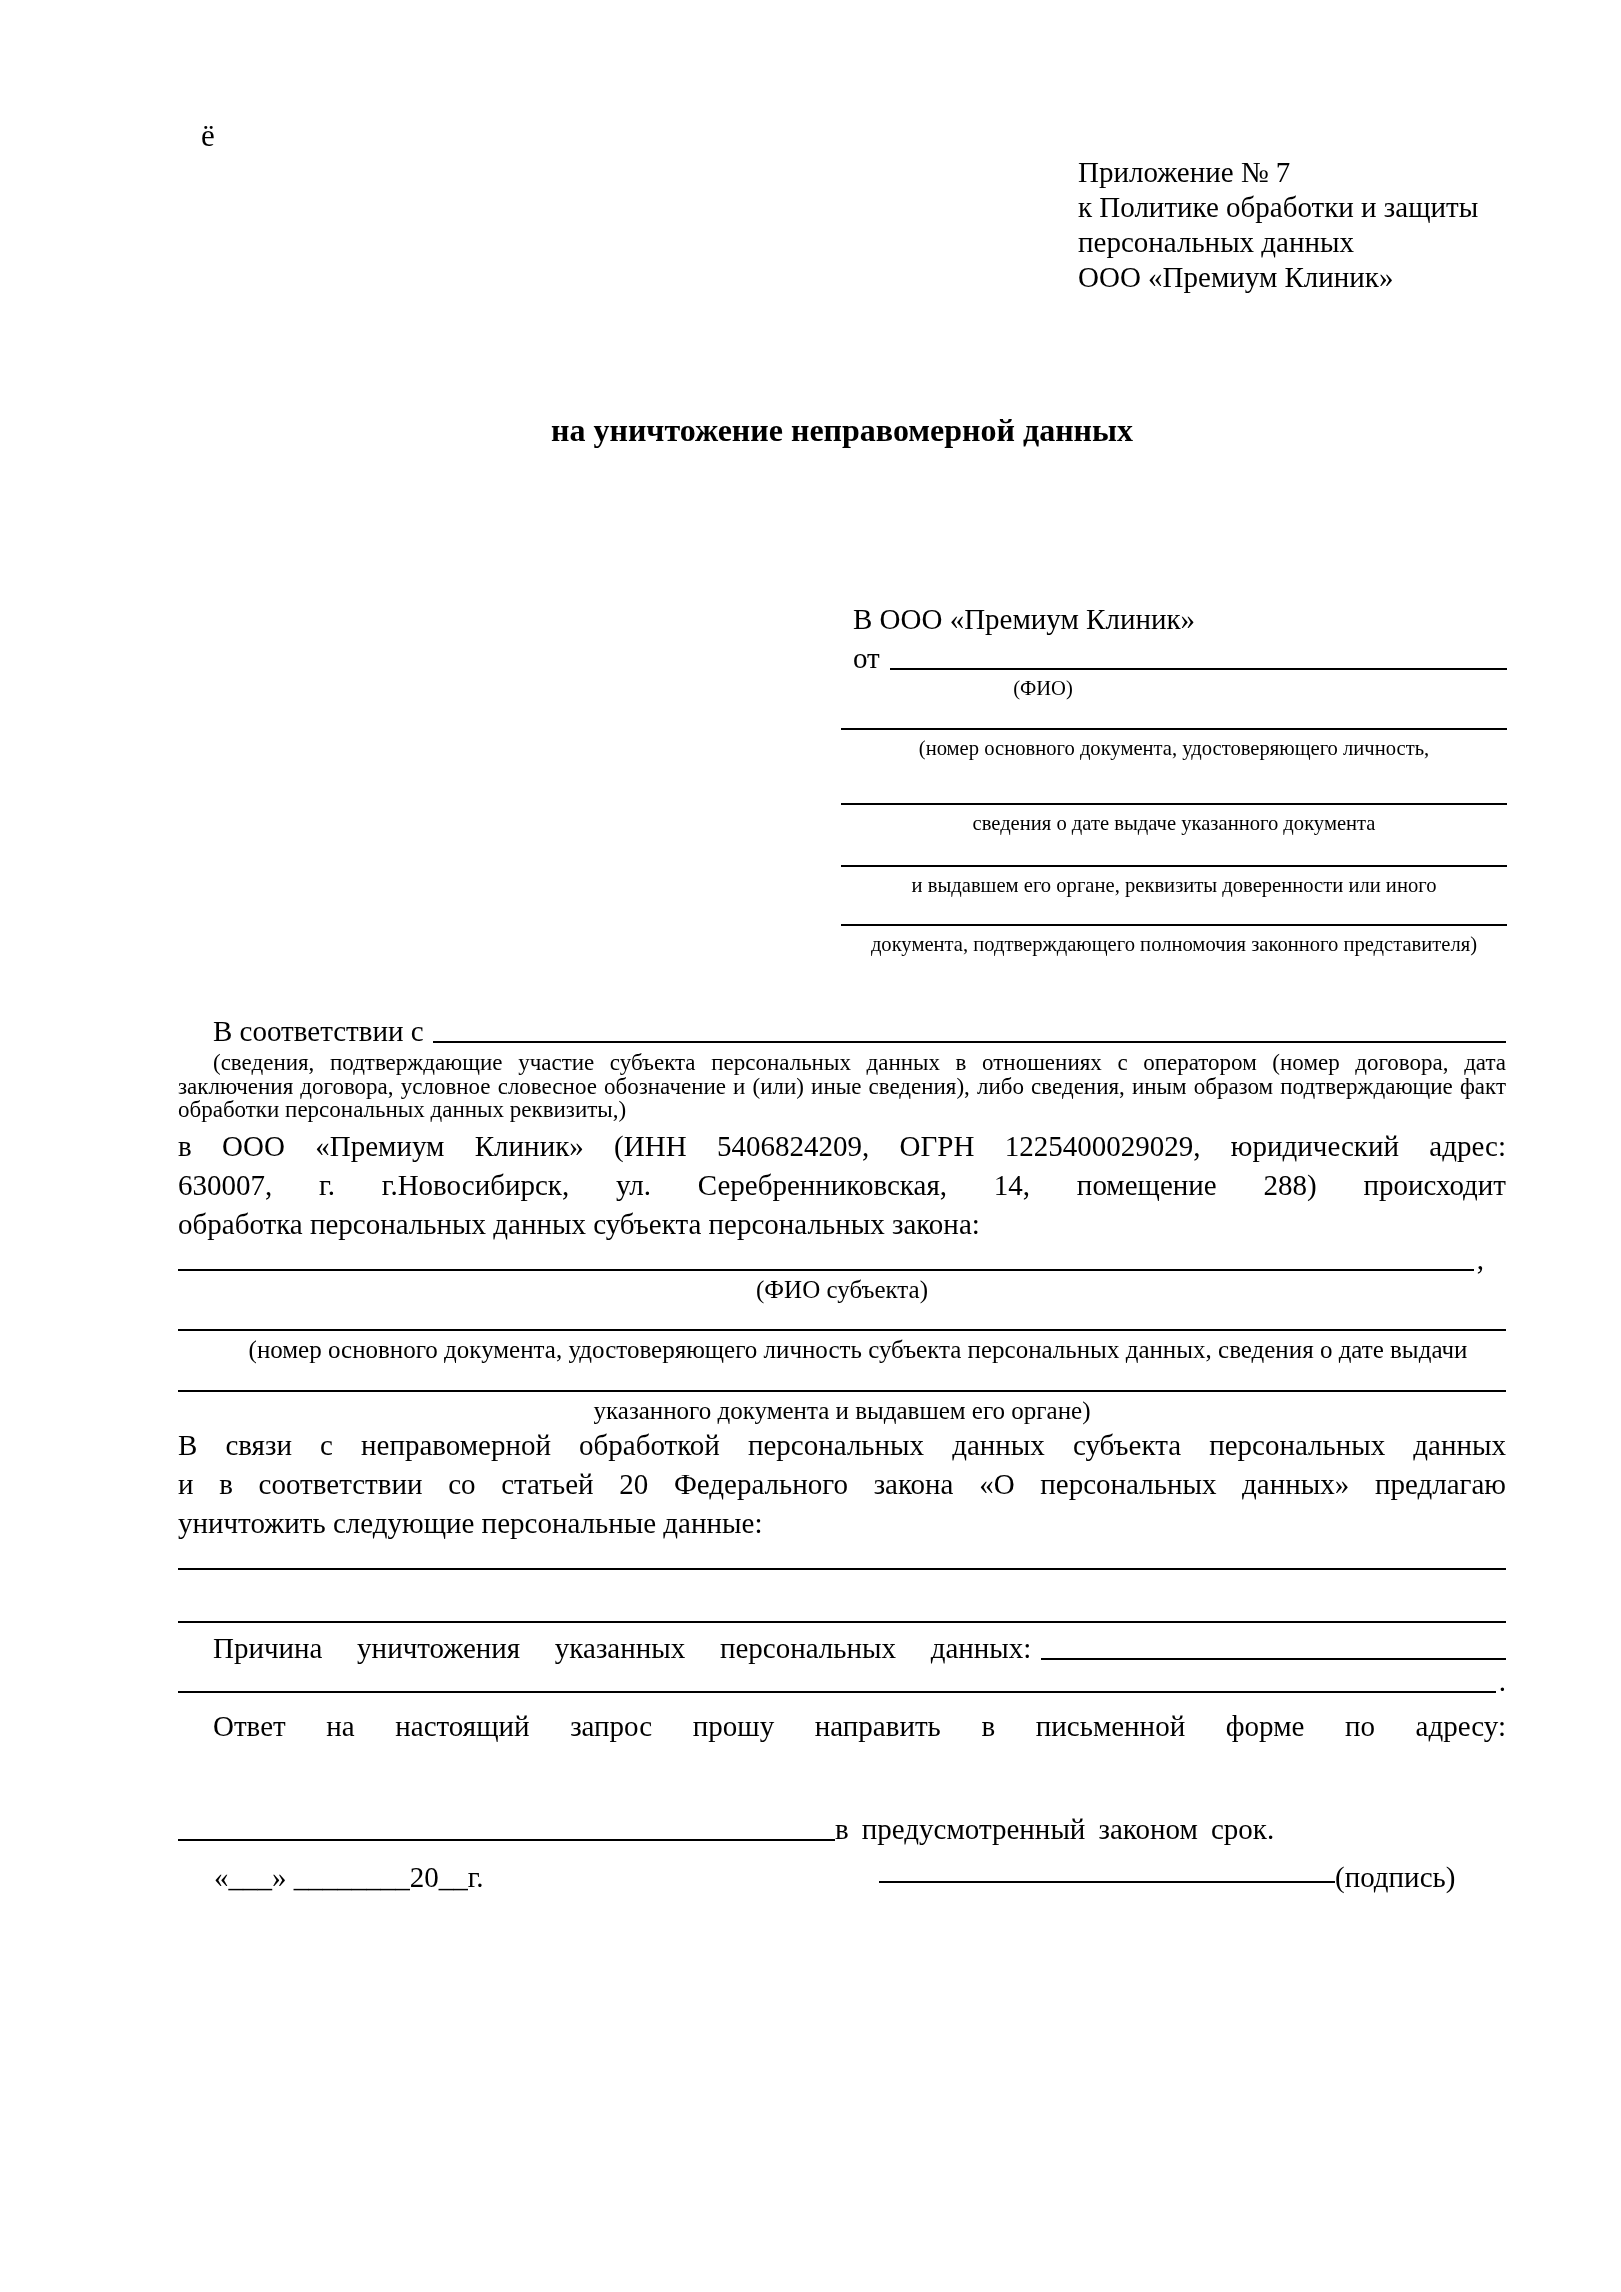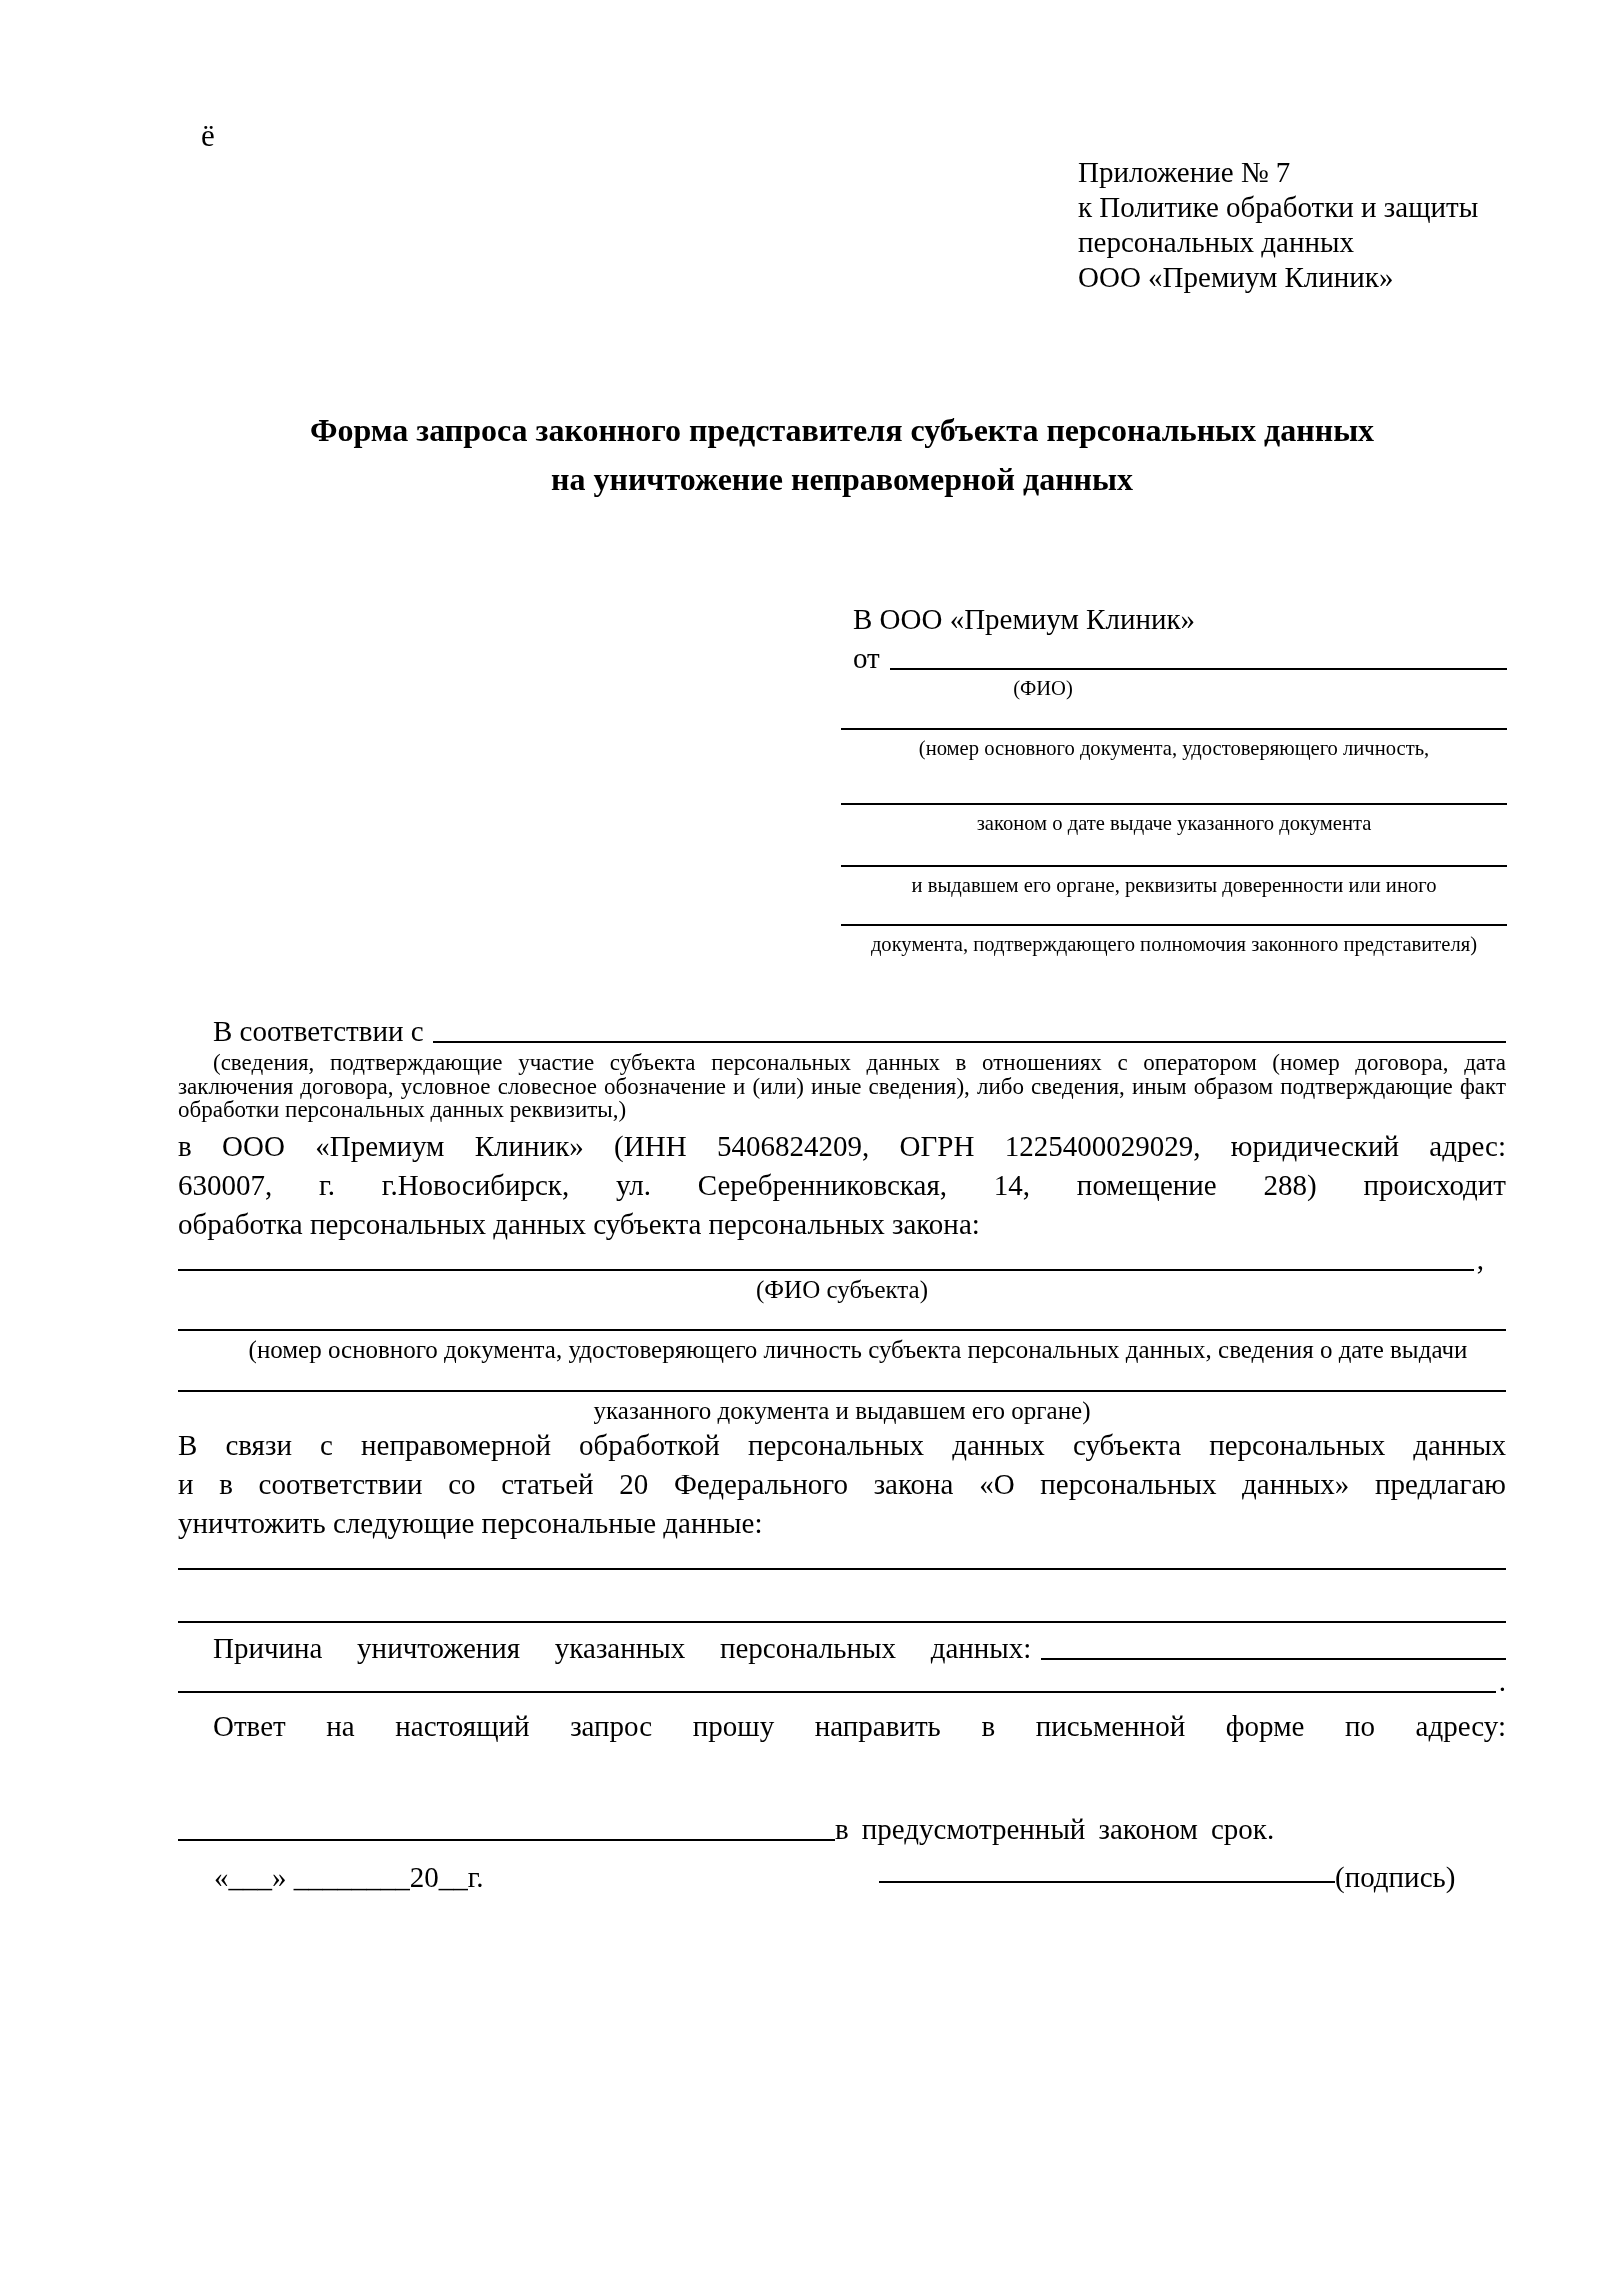--- a/index.html
+++ b/index.html
@@ -38,37 +38,36 @@
   <div class="abs b32" style="left:201px;top:116px;">ё</div>
 
   <div class="abs appendix" style="left:1078px;top:155px;width:461px;">
       <div>Приложение № 7</div>
       <div>к Политике обработки и защиты</div>
       <div>персональных данных</div>
       <div>ООО «Премиум Клиник»</div>
     </div>
 
   <div class="abs title" style="left:178px;top:406px;width:1328px;">
-      <div>Форма запроса законного представителя субъекта персональных данных</div>
       <div>на уничтожение неправомерной данных</div>
     </div>
 
   <div class="abs b30" style="left:853px;top:600px;">В ООО «Премиум Клиник»</div>
 
   <div class="abs row" style="left:853px;top:639px;width:654px;">
     <span class="b30 nowrap">от</span>
     <span class="fill fillgap"></span>
   </div>
   <div class="abs cap" style="left:841px;top:676px;width:404px;">(ФИО)</div>
 
   <div class="abs hr" style="left:841px;top:728px;width:666px;"></div>
   <div class="abs cap" style="left:841px;top:736px;width:666px;">(номер основного документа, удостоверяющего личность,</div>
 
   <div class="abs hr" style="left:841px;top:803px;width:666px;"></div>
-  <div class="abs cap" style="left:841px;top:811px;width:666px;">законом о дате выдаче указанного документа</div>
+  <div class="abs cap" style="left:841px;top:811px;width:666px;">сведения о дате выдаче указанного документа</div>
 
   <div class="abs hr" style="left:841px;top:865px;width:666px;"></div>
   <div class="abs cap" style="left:841px;top:873px;width:666px;">и выдавшем его органе, реквизиты доверенности или иного</div>
 
   <div class="abs hr" style="left:841px;top:924px;width:666px;"></div>
   <div class="abs cap" style="left:841px;top:932px;width:666px;">документа, подтверждающего полномочия законного представителя)</div>
 
   <div class="abs row" style="left:178px;top:1012px;width:1328px;">
     <span class="b30 nowrap indent">В соответствии с</span>
     <span class="fill fillgap"></span>

